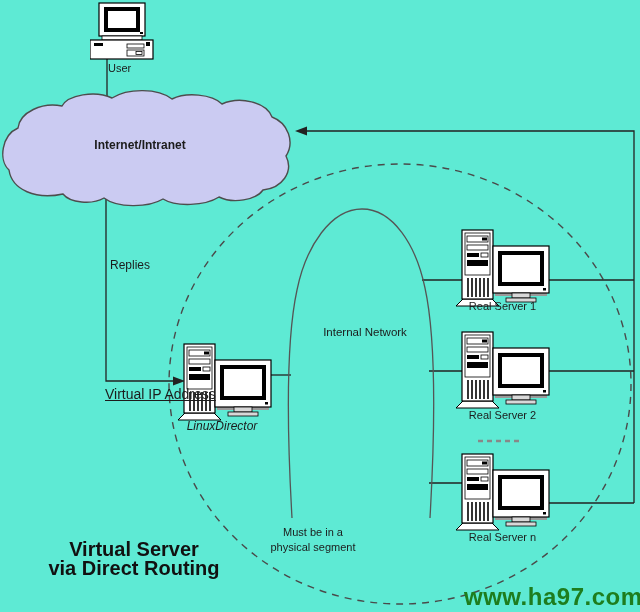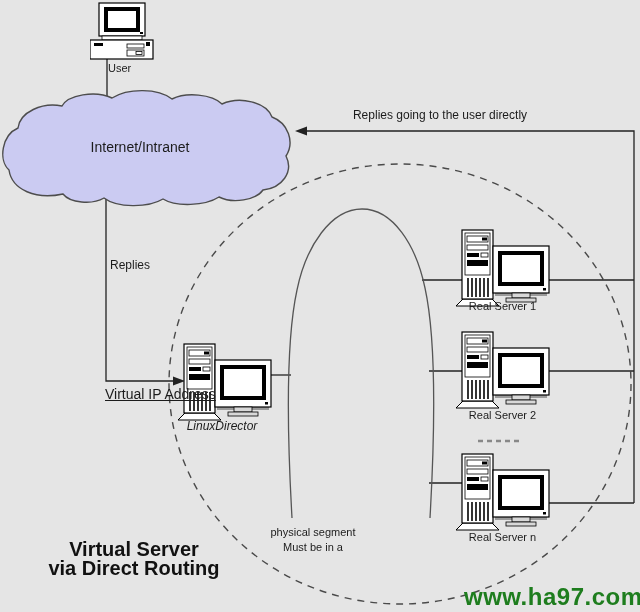--- a/index.html
+++ b/index.html
@@ -1,25 +1,25 @@
 <!DOCTYPE html>
 <html><head>
 <meta charset="utf-8">
 <style>
   html,body{margin:0;padding:0;background:#fff;}
   .stage{
-    position:relative;width:640px;height:612px;background:#e5e5e5;overflow:hidden;
+    position:relative;width:640px;height:612px;background:#5eead4;overflow:hidden;
     font-family:"Liberation Sans","DejaVu Sans",sans-serif;color:#1c1c1c;
   }
   .stage svg.underlay{position:absolute;left:0;top:0;}
   .lbl{position:absolute;white-space:nowrap;line-height:1.15;}
   .lbl.center{text-align:center;white-space:normal;}
   .fs11{font-size:11px;}
   .fs12{font-size:12px;}
-  .fs14{font-size:14px;}
+  .fs14{font-size:12px;font-weight:bold;}
   .title{font-size:20px;font-weight:bold;line-height:19px;text-align:center;color:#111;}
   .note{font-size:11px;text-align:center;line-height:15px;}
   .watermark{font-size:24px;font-weight:bold;letter-spacing:0.5px;}
 </style>
 </head>
 <body>
 
 <div class="stage">
 
   <svg class="underlay" width="640" height="612" viewBox="0 0 640 612">
@@ -99,36 +99,36 @@
     <use href="#sym-server" x="177" y="343" width="95" height="78"></use>
     <use href="#sym-server" x="455" y="229" width="95" height="78"></use>
     <use href="#sym-server" x="455" y="331" width="95" height="78"></use>
     <use href="#sym-server" x="455" y="453" width="95" height="78"></use>
   </svg>
 
   <div class="lbl fs11" style="left:108px;top:62px;">User</div>
 
   <div class="lbl center fs14" style="left:50px;top:139px;width:180px;">Internet/Intranet</div>
 
-  <div class="lbl center fs12" style="left:320px;top:109px;width:240px;">Replies going to the user directly</div>
 
   <div class="lbl fs12" style="left:110px;top:259px;">Replies</div>
 
   <div class="lbl" style="left:105px;top:386px;font-size:14px;text-decoration:underline;">Virtual IP Address</div>
 
   <div class="lbl center fs12" style="left:167px;top:420px;width:110px;font-style:italic;">LinuxDirector</div>
 
+  <div class="lbl center fs11" style="left:305px;top:326px;width:120px;font-size:11.5px;">Internal Network</div>
 
   <div class="lbl center fs11" style="left:455px;top:300px;width:95px;">Real Server 1</div>
   <div class="lbl center fs11" style="left:455px;top:409px;width:95px;">Real Server 2</div>
   <div class="lbl center fs11" style="left:455px;top:531px;width:95px;">Real Server n</div>
 
   <div class="lbl note" style="left:252px;top:525px;width:122px;">
+    <div>Must be in a</div>
     <div>physical segment</div>
-    <div>Must be in a</div>
   </div>
 
   <div class="lbl title" style="left:38px;top:540px;width:192px;">
     <div>Virtual Server</div>
     <div>via Direct Routing</div>
   </div>
 
   <div class="lbl watermark" style="left: 464px; top: 583px; color: rgb(30, 125, 30);">www.ha97.com</div>
 
 </div>

